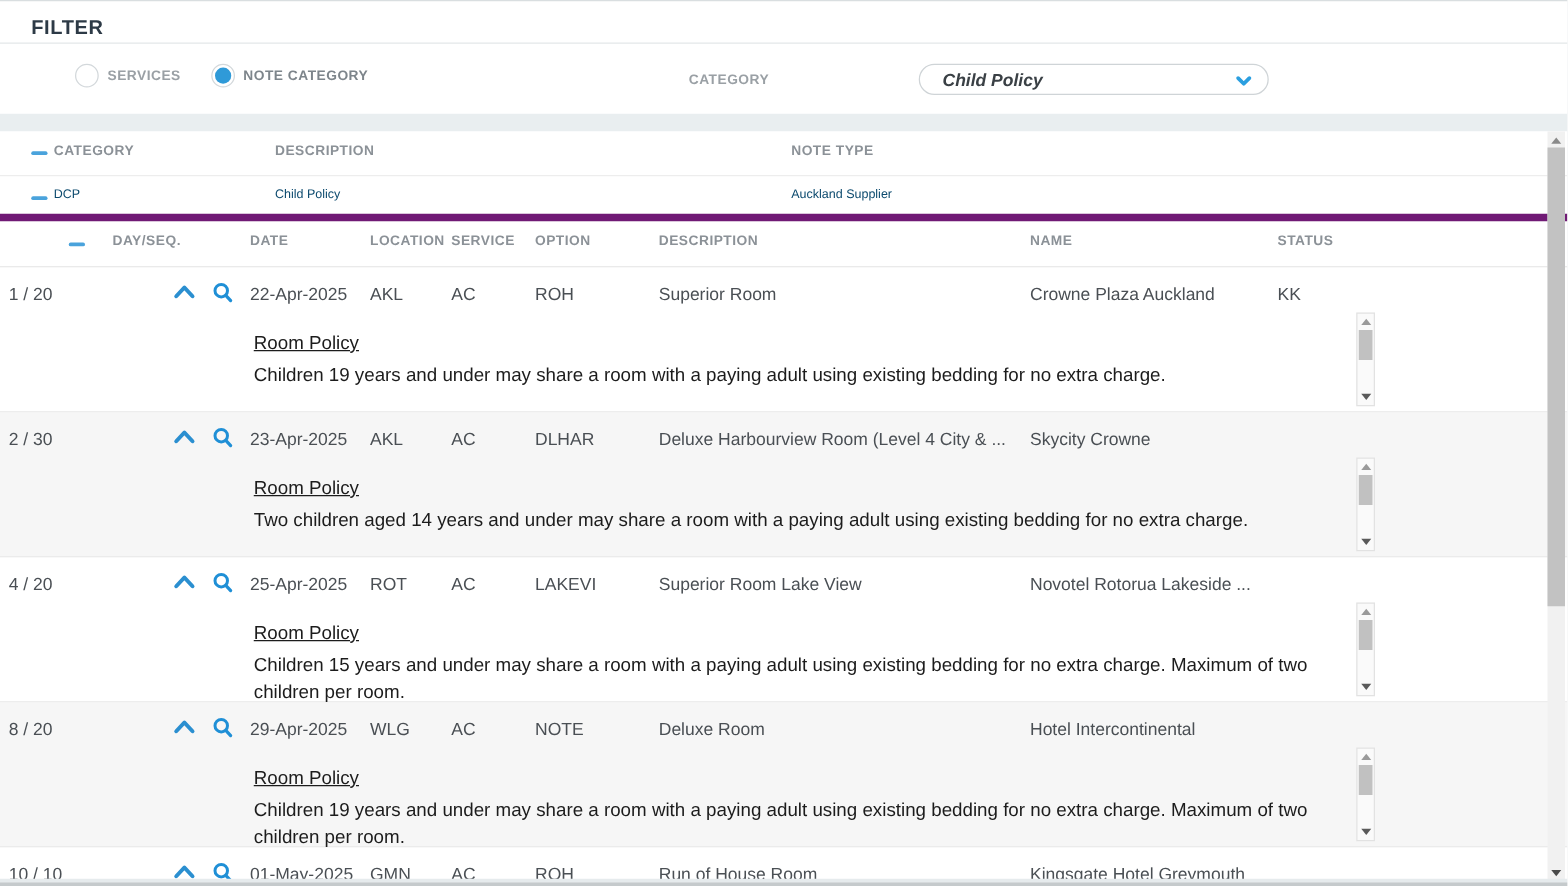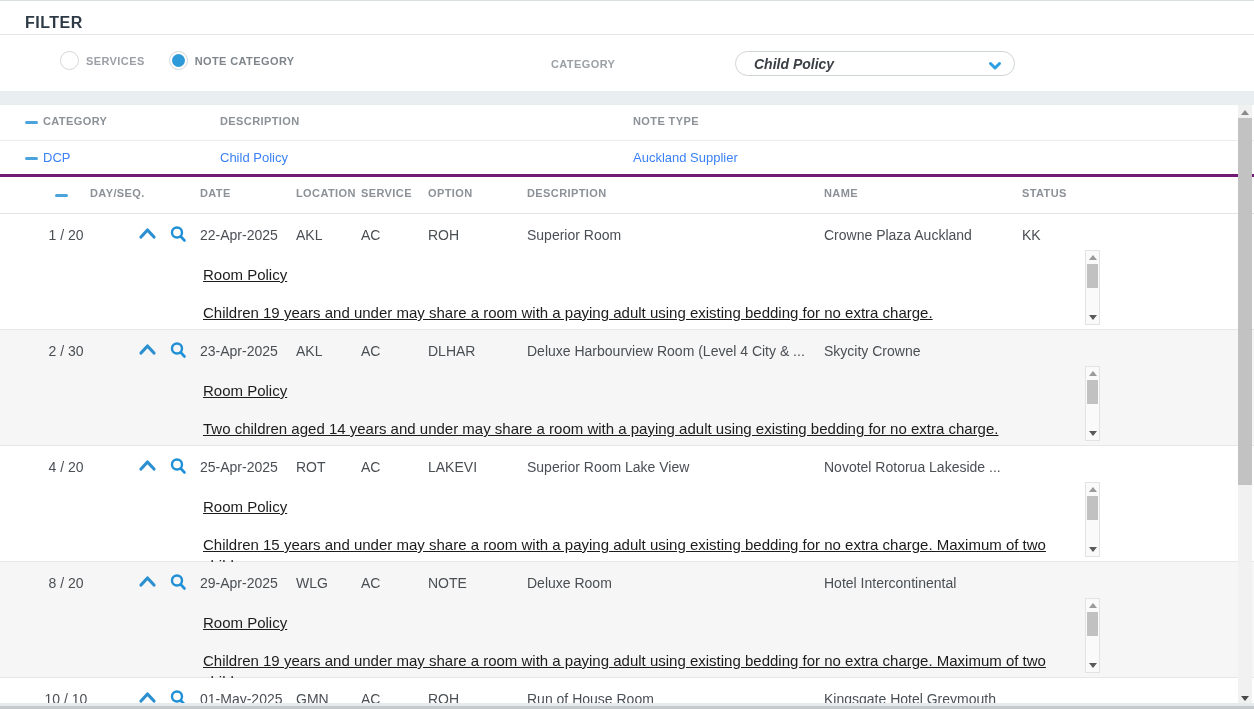--- a/index.html
+++ b/index.html
@@ -51,36 +51,36 @@
     background:#ffffff; overflow:hidden;
   }
   .hdr-text { font-size:11px; font-weight:bold; letter-spacing:.4px; color:#8b9197; }
 
   .minus-icon {
     display:inline-block; width:13px; height:3px; border-radius:2px;
     background:#4aa3dc; cursor:pointer;
   }
 
   .group-header { position:relative; height:36px; border-bottom:1px solid #ededed; }
-  .group-row    { position:relative; height:36px; border-bottom:3px solid #701a75; font-size:13px; color:#3b82f6; }
+  .group-row    { position:relative; height:36px; border-bottom:6px solid #701a75; font-size:10px; color:#0c4a6e; }
   .detail-header{ position:relative; height:37px; border-bottom:1px solid #e3e3e3; }
   .abs { position:absolute; white-space:nowrap; }
 
   .rows-host { position:relative; }
   .detail-row { position:relative; height:116px; border-bottom:1px solid #e7e7e7; background:#fff; font-size:14px; }
   .detail-row.alt { background:#f6f6f6; }
   .detail-row:last-child { height:33px; border-bottom:none; }
   .topline { position:absolute; top:13px; left:0; right:0; height:20px; }
   .cell-clip { overflow:hidden; text-overflow:ellipsis; }
 
   .icon-btn { cursor:pointer; display:inline-block; }
 
   .note-block { position:absolute; left:203px; top:50px; width:878px; color:#1c1c1c; font-size:15px; }
   .note-title { text-decoration:underline; cursor:pointer; display:inline-block; line-height:22px; }
-  .note-body  { line-height:21px; margin-top:16px;text-decoration:underline; }
+  .note-body  { line-height:21px; margin-top:4px; }
 
   
   .note-scrollbar {
     position:absolute; left:1085px; top:36px; width:15px; height:75px;
     background:#fafafa; border:1px solid #e2e2e2;
   }
   .ns-up, .ns-down { position:absolute; left:3px; width:0; height:0; border-left:4px solid transparent; border-right:4px solid transparent; }
   .ns-up   { top:4px;    border-bottom:5px solid #9a9a9a; }
   .ns-down { bottom:4px; border-top:5px solid #5a5a5a; }
   .ns-thumb{ position:absolute; left:1px; top:13px; width:11px; height:24px; background:#c1c1c1; }
@@ -92,21 +92,21 @@
   .ms-down { bottom:8px; border-top:5px solid #4a4a4a; }
   .ms-thumb{ position:absolute; left:0; top:13px; width:14px; height:367px; background:#c2c2c2; }
 
   .bottom-strip { position:absolute; left:0; bottom:0; width:1254px; height:6px; background:#e6ebed; border-bottom:3px solid #c5cacc; }
 
   
   .x-cat   { left:43px; }   .x-desc1 { left:220px; }  .x-note1 { left:633px; }
   .x-minus1{ left:25px; top:16px; }
   .x-minus2{ left:55px; top:17px; }
   .x-dayseq-h { left:90px; }
-  .x-dayseq { left:25px; width:82px; text-align:center; }
+  .x-dayseq { left:7px; width:82px; text-align:left; }
   .x-chev  { left:138px; top:-2px; }
   .x-search{ left:169px; top:-2px; }
   .x-date  { left:200px; }
   .x-loc   { left:296px; }
   .x-svc   { left:361px; }
   .x-opt   { left:428px; }
   .x-rdesc { left:527px; width:290px; }
   .x-name  { left:824px; width:190px; }
   .x-stat  { left:1022px; }
   .vmid { top:10px; }

